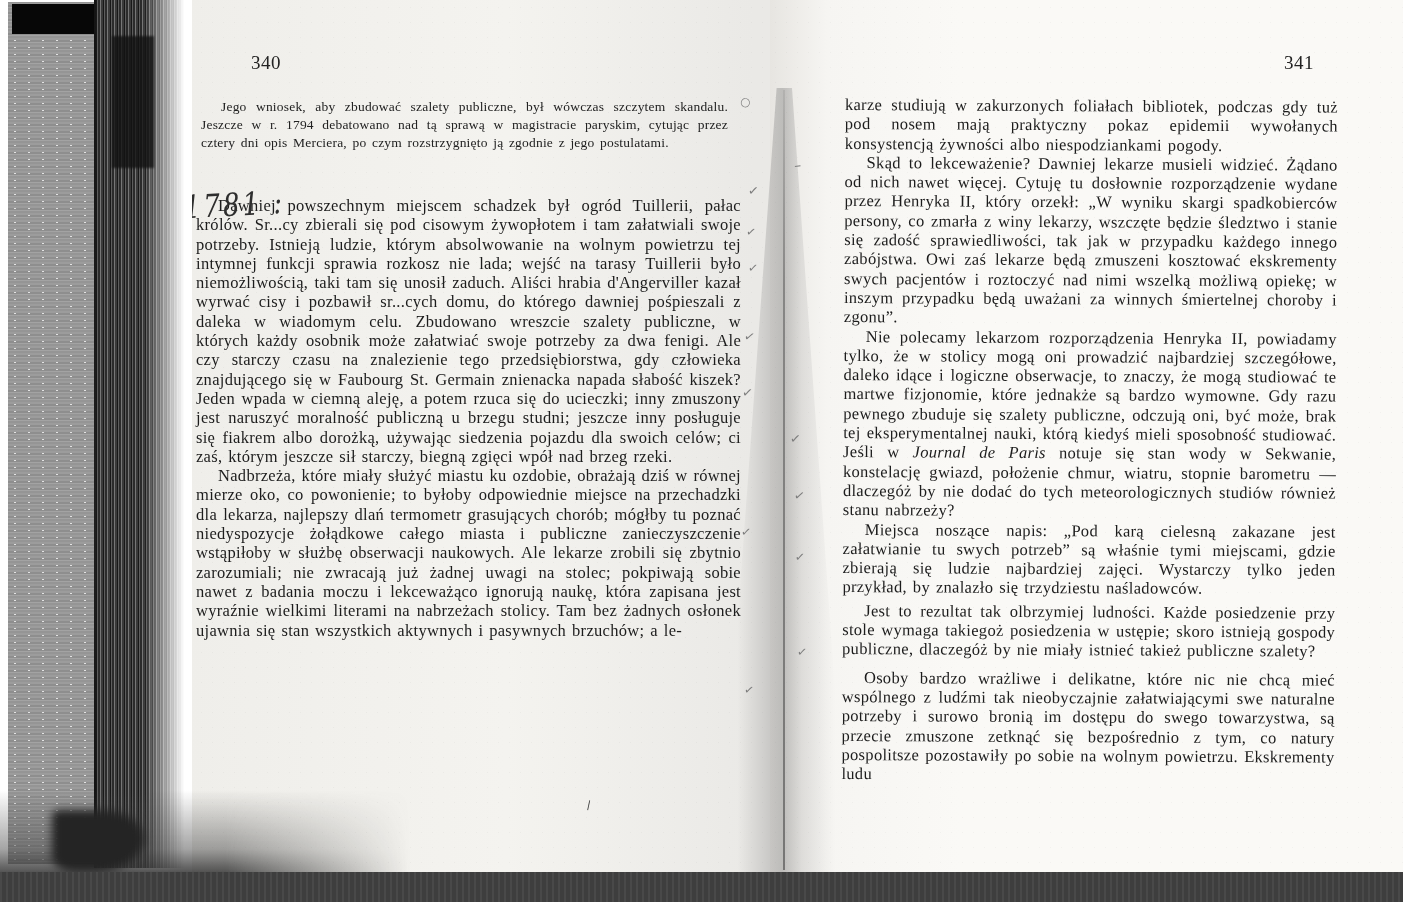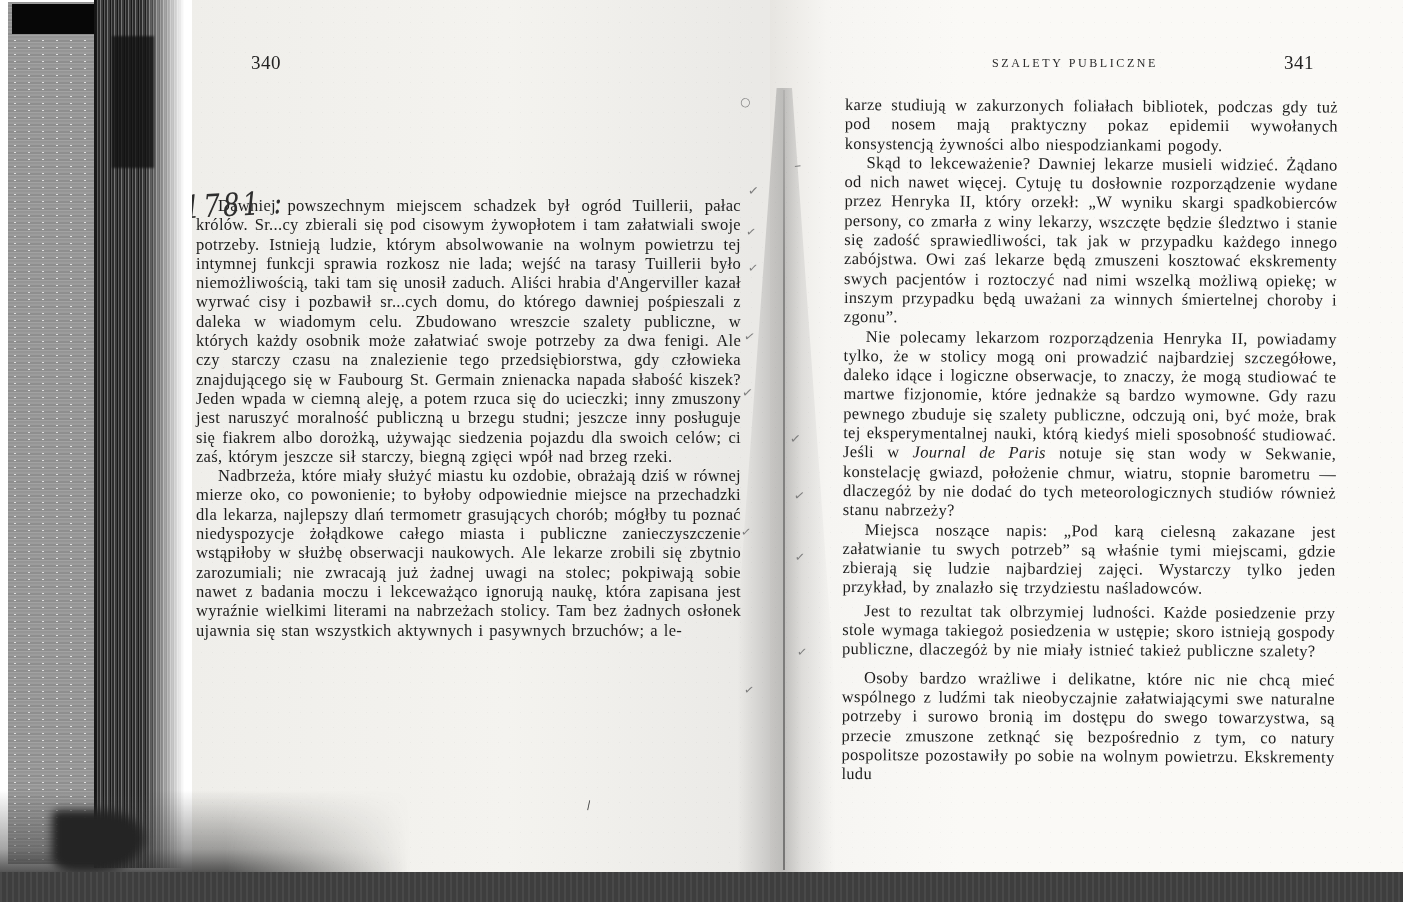--- a/index.html
+++ b/index.html
@@ -86,28 +86,28 @@
   .mark{position:absolute;font-family:"DejaVu Sans",sans-serif;
     color:var(--pencil,#7e7e7e);line-height:1;}
 </style>
 </head>
 <body>
 
 <div class="scan-root">
 
   <div class="page page-left">
     <span class="pageno pageno-left">340</span>
+    <p class="intro-note">Jego wniosek, aby zbudować szalety publiczne, był wówczas szczytem skandalu. Jeszcze w r. 1794 debatowano nad tą sprawą w magistracie paryskim, cytując przez cztery dni opis Merciera, po czym rozstrzygnięto ją zgodnie z jego postulatami.</p>
     <div class="body-block body-block-left">
         <p class="body-para"><span>Dawniej powszechnym miejscem schadzek był ogród Tuillerii, pałac królów. Sr...cy zbierali się pod cisowym żywopłotem i tam załatwiali swoje potrzeby. Istnieją ludzie, którym absolwowanie na wolnym powietrzu tej intymnej funkcji sprawia rozkosz nie lada; wejść na tarasy Tuillerii było niemożliwością, taki tam się unosił zaduch. Aliści hrabia d'Angerviller kazał wyrwać cisy i pozbawił sr...cych domu, do którego dawniej pośpieszali z daleka w wiadomym celu. Zbudowano wreszcie szalety publiczne, w których każdy osobnik może załatwiać swoje potrzeby za dwa fenigi. Ale czy starczy czasu na znalezienie tego przedsiębiorstwa, gdy człowieka znajdującego się w Faubourg St. Germain znienacka napada słabość kiszek? Jeden wpada w ciemną aleję, a potem rzuca się do ucieczki; inny zmuszony jest naruszyć moralność publiczną u brzegu studni; jeszcze inny posługuje się fiakrem albo dorożką, używając siedzenia pojazdu dla swoich celów; ci zaś, którym jeszcze sił starczy, biegną zgięci wpół nad brzeg rzeki.</span></p>
         <p class="body-para"><span>Nadbrzeża, które miały służyć miastu ku ozdobie, obrażają dziś w równej mierze oko, co powonienie; to byłoby odpowiednie miejsce na przechadzki dla lekarza, najlepszy dlań termometr grasujących chorób; mógłby tu poznać niedyspozycje żołądkowe całego miasta i publiczne zanieczyszczenie wstąpiłoby w służbę obserwacji naukowych. Ale lekarze zrobili się zbytnio zarozumiali; nie zwracają już żadnej uwagi na stolec; pokpiwają sobie nawet z badania moczu i lekceważąco ignorują naukę, która zapisana jest wyraźnie wielkimi literami na nabrzeżach stolicy. Tam bez żadnych osłonek ujawnia się stan wszystkich aktywnych i pasywnych brzuchów; a le-</span></p>
       </div>
   </div>
 
   <div class="page page-right">
-    <span class="runhead runhead-right">SZALETY PUBLICZNE</span>
     <span class="pageno pageno-right">341</span>
     <div class="body-block body-block-right">
         <p class="body-para no-indent"><span>karze studiują w zakurzonych foliałach bibliotek, podczas gdy tuż pod nosem mają praktyczny pokaz epidemii wywołanych konsystencją żywności albo niespodziankami pogody.</span></p>
         <p class="body-para"><span>Skąd to lekceważenie? Dawniej lekarze musieli widzieć. Żądano od nich nawet więcej. Cytuję tu dosłownie rozporządzenie wydane przez Henryka II, który orzekł: „W wyniku skargi spadkobierców persony, co zmarła z winy lekarzy, wszczęte będzie śledztwo i stanie się zadość sprawiedliwości, tak jak w przypadku każdego innego zabójstwa. Owi zaś lekarze będą zmuszeni kosztować ekskrementy swych pacjentów i roztoczyć nad nimi wszelką możliwą opiekę; w inszym przypadku będą uważani za winnych śmiertelnej choroby i zgonu”.</span></p>
         <p class="body-para"><span>Nie polecamy lekarzom rozporządzenia Henryka II, powiadamy tylko, że w stolicy mogą oni prowadzić najbardziej szczegółowe, daleko idące i logiczne obserwacje, to znaczy, że mogą studiować te martwe fizjonomie, które jednakże są bardzo wymowne. Gdy razu pewnego zbuduje się szalety publiczne, odczują oni, być może, brak tej eksperymentalnej nauki, którą kiedyś mieli sposobność studiować. Jeśli w </span><span class="italic">Journal de Paris</span><span> notuje się stan wody w Sekwanie, konstelację gwiazd, położenie chmur, wiatru, stopnie barometru — dlaczegóż by nie dodać do tych meteorologicznych studiów również stanu nabrzeży?</span></p>
         <p class="body-para"><span>Miejsca noszące napis: „Pod karą cielesną zakazane jest załatwianie tu swych potrzeb” są właśnie tymi miejscami, gdzie zbierają się ludzie najbardziej zajęci. Wystarczy tylko jeden przykład, by znalazło się trzydziestu naśladowców.</span></p>
         <p class="body-para gap-sm"><span>Jest to rezultat tak olbrzymiej ludności. Każde posiedzenie przy stole wymaga takiegoż posiedzenia w ustępie; skoro istnieją gospody publiczne, dlaczegóż by nie miały istnieć takież publiczne szalety?</span></p>
         <p class="body-para gap-md"><span>Osoby bardzo wrażliwe i delikatne, które nic nie chcą mieć wspólnego z ludźmi tak nieobyczajnie załatwiającymi swe naturalne potrzeby i surowo bronią im dostępu do swego towarzystwa, są przecie zmuszone zetknąć się bezpośrednio z tym, co natury pospolitsze pozostawiły po sobie na wolnym powietrzu. Ekskrementy ludu</span></p>
       </div>
   </div>

